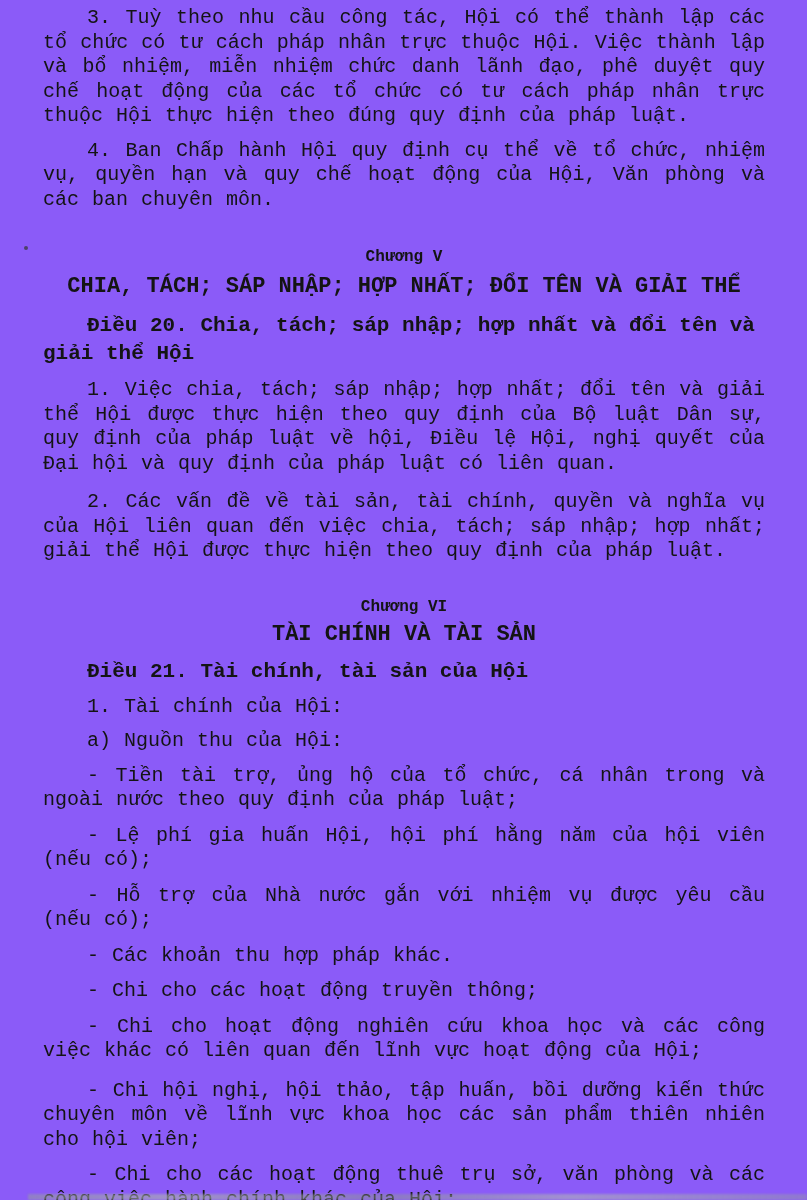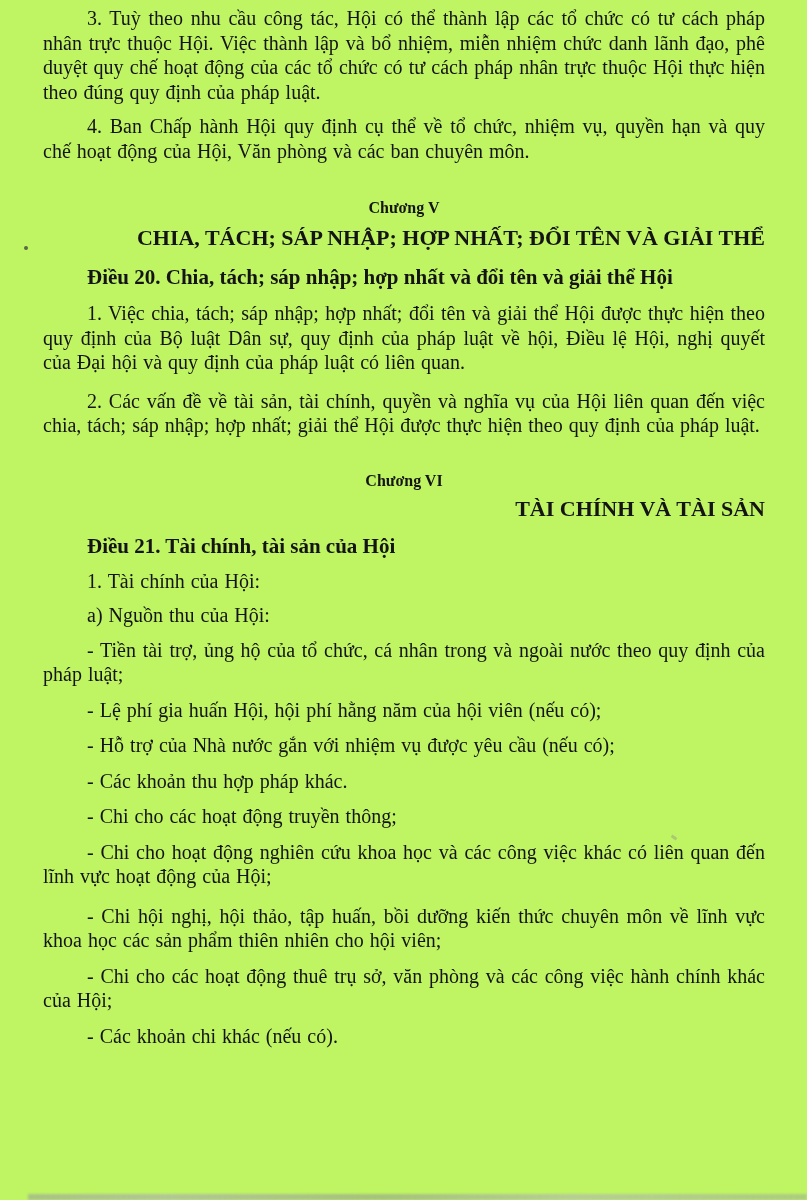--- a/index.html
+++ b/index.html
@@ -1,23 +1,23 @@
 <!DOCTYPE html>
 <html lang="vi"><head>
 <meta charset="utf-8">
 <style>
   html, body { margin: 0; padding: 0; background: #ffffff; }
   .page {
     position: relative;
     width: 807px;
     height: 1200px;
     margin: 0 auto;
-    background: #bef264;
+    background: #8b5cf6;
     overflow: hidden;
-    font-family: Liberation Serif, serif;
+    font-family: Liberation Mono, monospace;
     color: #161616;
     box-sizing: border-box;
     padding: 6px 42px 0 43px;
     filter: blur(0.22px) contrast(1.02);
   }
   .para {
     margin: 0;
     font-size: 20px;
     line-height: 24.5px;
     text-align: justify;
@@ -30,21 +30,21 @@
     line-height: 26px;
     font-weight: bold;
     text-align: center;
     text-indent: 0;
   }
   .chapter-title {
     margin: 0;
     font-size: 22px;
     line-height: 30px;
     font-weight: bold;
-    text-align: right;
+    text-align: center;
     text-indent: 0;
     white-space: nowrap;
   }
   .article-heading {
     margin: 0;
     font-size: 21px;
     line-height: 28px;
     font-weight: bold;
     text-align: left;
     text-indent: 44px;

